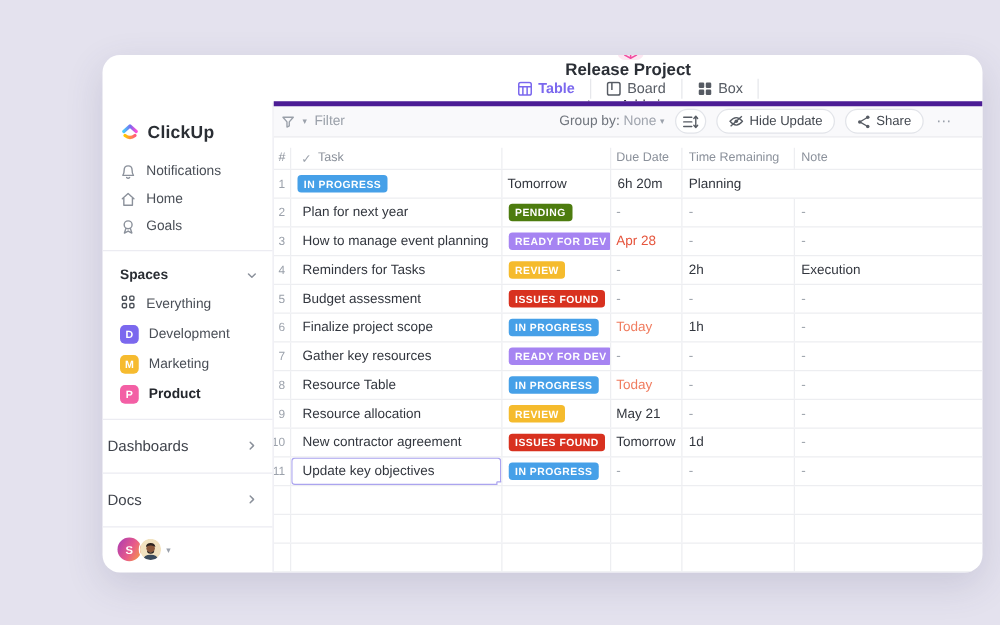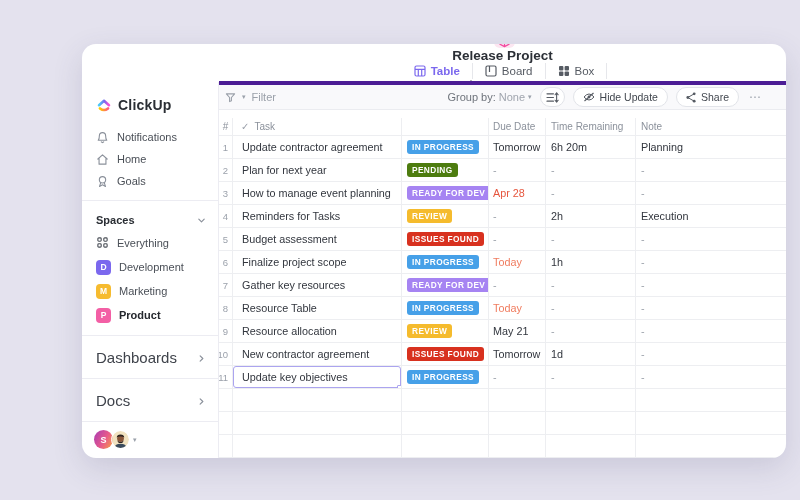--- a/index.html
+++ b/index.html
@@ -18,21 +18,21 @@
   .side-item .ic { width:13px; height:13px; color:#8b919b; flex-shrink:0; display:flex; }
   .side-div { height:1px; background:#ececf2; margin:8px 0; }
   .spaces-head { display:flex; align-items:center; justify-content:space-between; height:22px;
                  padding:0 12px 0 14px; font-size:11px; font-weight:700; color:#2a2e34; }
   .space-item { display:flex; align-items:center; gap:8px; height:24px; padding-left:14px;
                 font-size:11px; color:#4a4f57; cursor:pointer; }
   .space-item.active { font-weight:700; color:#24272d; }
   .badge-sq { width:15px; height:15px; border-radius:4px; color:#fff; font-size:8.5px; font-weight:700;
               display:flex; align-items:center; justify-content:center; flex-shrink:0; }
   .side-link { display:flex; align-items:center; justify-content:space-between; height:26px;
-               padding:0 12px 0 14px; font-size:15px; color:#3f434b; cursor:pointer; }
+               padding:0 12px 0 4px; font-size:12px; color:#3f434b; cursor:pointer; }
   .side-bottom { margin-top:auto; display:flex; align-items:center; padding:0 0 9px 12px; }
   .av { width:19px; height:19px; border-radius:50%; flex-shrink:0; }
   .av-s { background:linear-gradient(120deg,#a83ab5 0%,#e85a8a 55%,#f6a33c 100%); color:#fff;
           font-size:9px; font-weight:700; display:flex; align-items:center; justify-content:center; }
   .av-photo { margin-left:-2px; border:1px solid #fff; overflow:hidden; }
   .chev-mini { color:#9ba1ab; margin-left:3px; font-size:7px; }
 
   
   .main { flex:1; display:flex; flex-direction:column; min-width:0; }
   .proj-header { height:46px; display:flex; align-items:center; padding-left:4px; flex-shrink:0;flex-direction:column; }
@@ -301,23 +301,20 @@
               <div>Task</div>
             </div>
             <div class="c-status"></div>
             <div class="c-due">Due Date</div>
             <div class="c-time">Time Remaining</div>
             <div class="c-note">Note</div>
           </div>
         <div id="table-body">
             <div class="trow drow">
               <div class="c-num">1</div>
-              <div class="c-task">
-                <div>Update contractor agreement</div>
-              </div>
               <div class="c-status">
                 <div class="status-badge" style="background: rgb(70, 160, 232);">IN PROGRESS</div>
               </div>
               <div class="c-due">Tomorrow</div>
               <div class="c-time">6h 20m</div>
               <div class="c-note">Planning</div>
             </div>
             <div class="trow drow">
               <div class="c-num">2</div>
               <div class="c-task">

